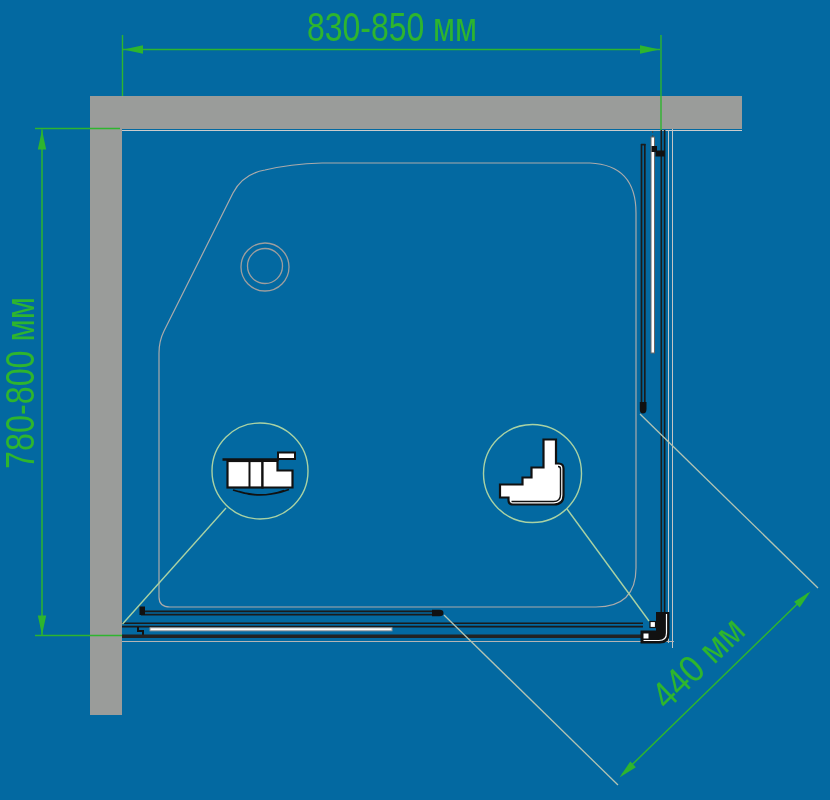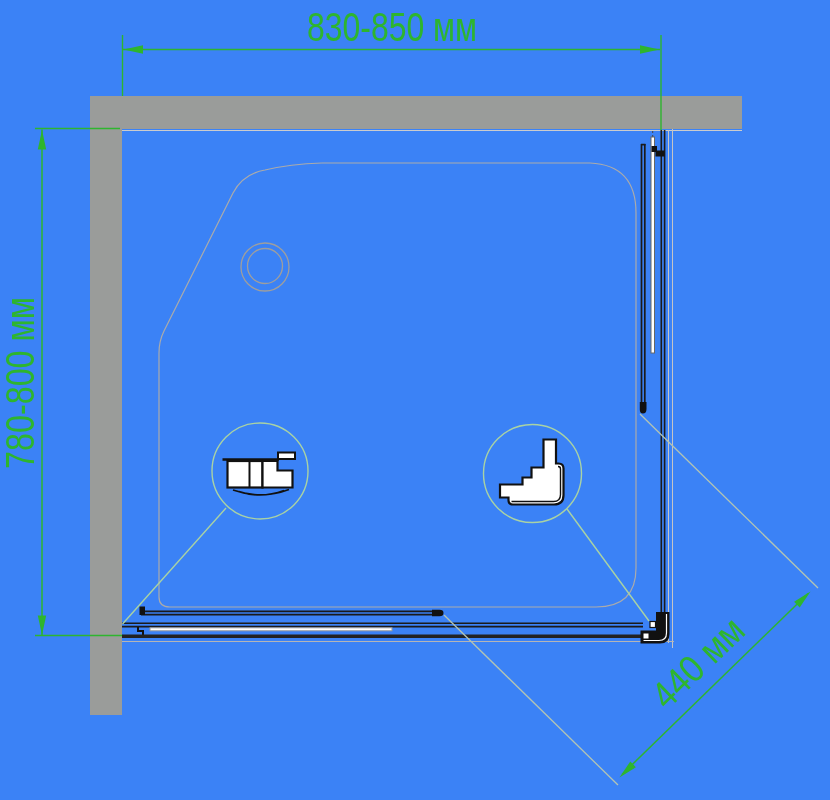--- a/index.html
+++ b/index.html
@@ -1,16 +1,16 @@
 <!DOCTYPE html>
 <html><head>
 <meta charset="utf-8">
 <style>
   html,body{margin:0;padding:0;background:#ffffff;}
-  .canvas{position:relative;width:830px;height:800px;background:#3b82f6;overflow:hidden;
+  .canvas{position:relative;width:830px;height:800px;background:#0369a1;overflow:hidden;
           font-family:"Liberation Sans", sans-serif;}
   svg{display:block}
   text.dim{font-family:"Liberation Sans", sans-serif;font-size:40px;fill:#2eb52e;}
   text.dim-small{font-family:"Liberation Sans", sans-serif;font-size:38px;fill:#2eb52e;}
 </style>
 </head>
 <body>
 
 <div class="canvas">
 <svg width="830" height="800" viewBox="0 0 830 800">

